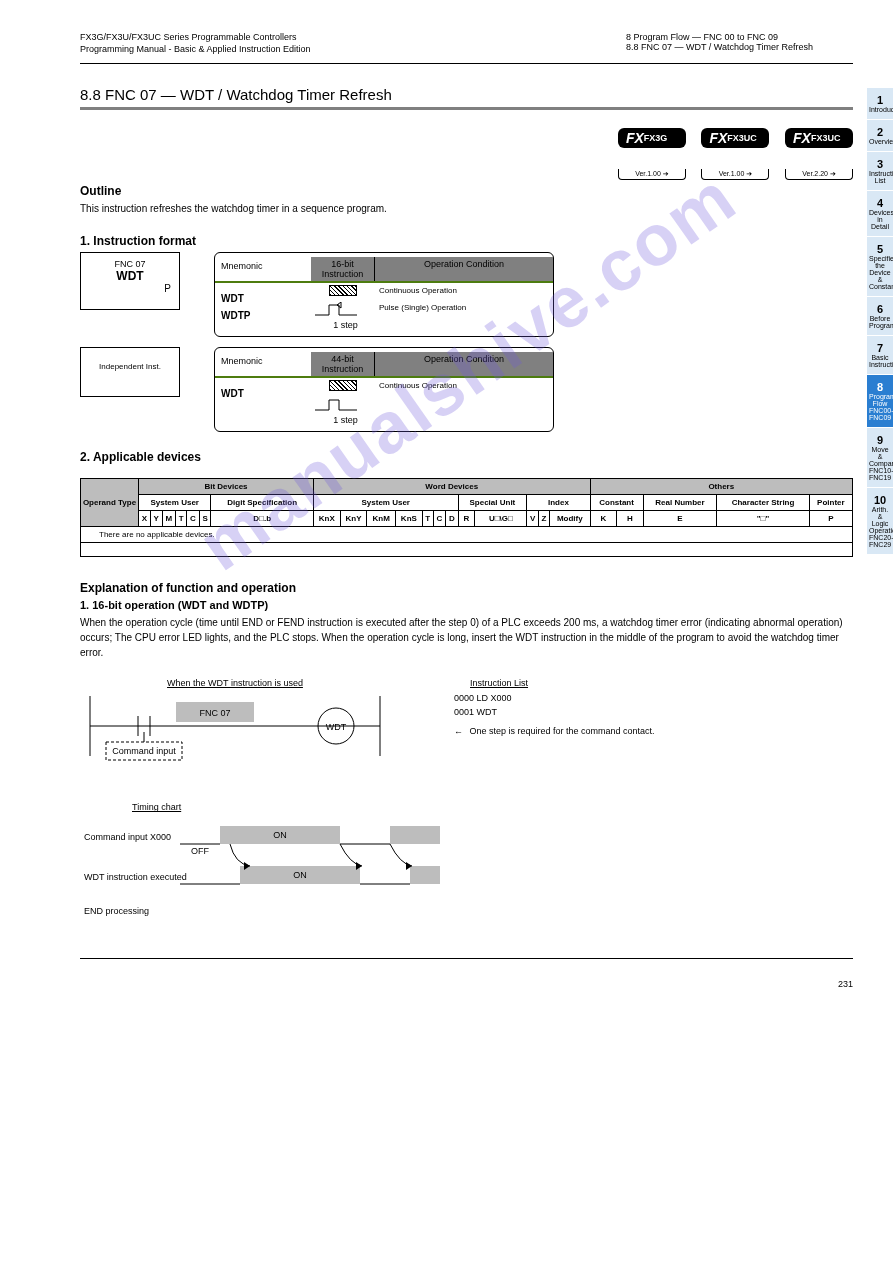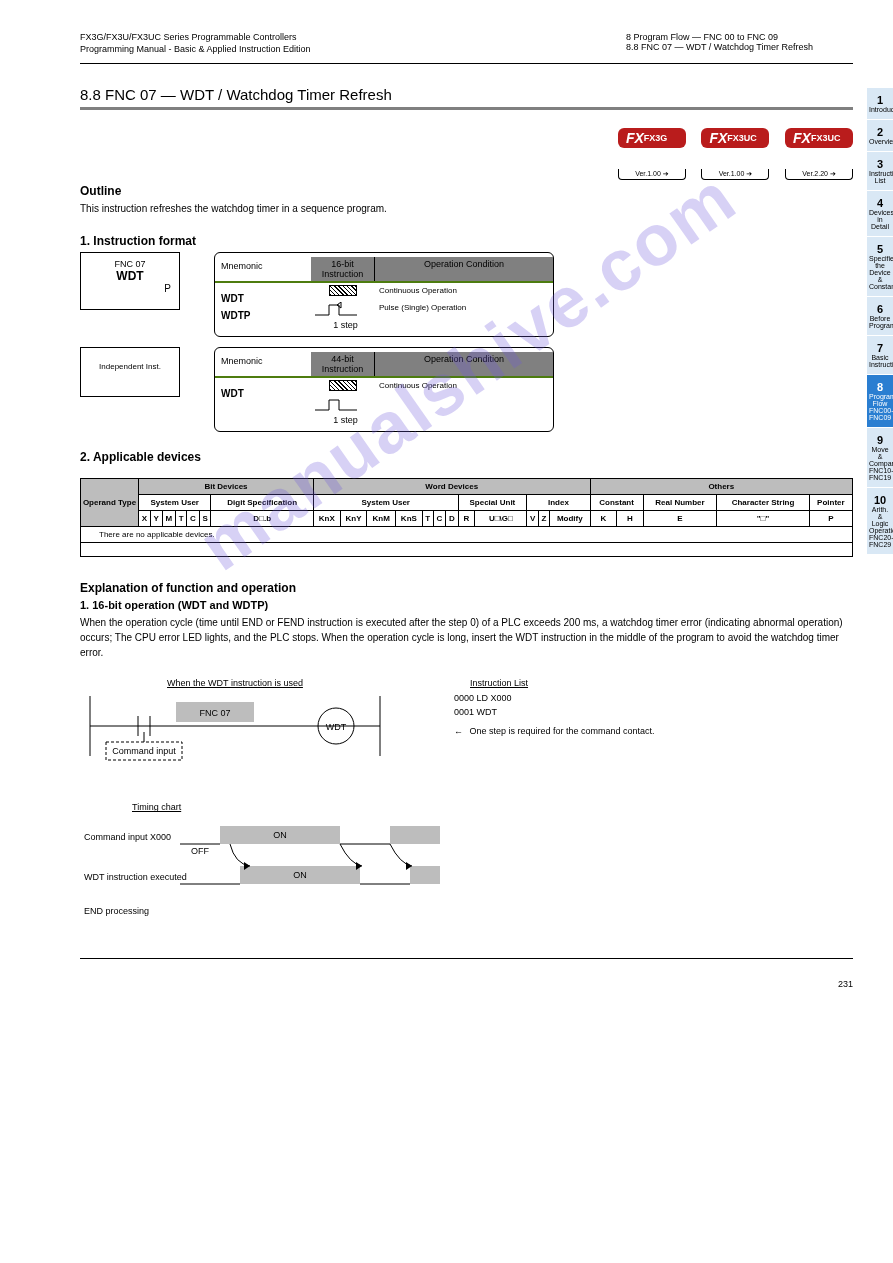--- a/index.html
+++ b/index.html
@@ -23,21 +23,21 @@
   .hdr-rule { border: 0; border-top: 1px solid #000; margin-top: 8px; }
 
   
   .sec-heading { font-size: 15px; margin-top: 22px; }
   .sec-rule { height: 3px; background: #808080; margin-top: 4px; }
 
   
   .badges { text-align: right; margin-top: 18px; }
   .badge {
     display: inline-block;
-    background: #b91c1c;
+    background: #000000;
     color: #fff;
     font-style: italic;
     font-weight: bold;
     font-size: 14px;
     padding: 2px 10px 2px 8px;
     border-radius: 6px;
     margin-left: 6px;
     vertical-align: top;
     width: 68px;
     text-align: left;

